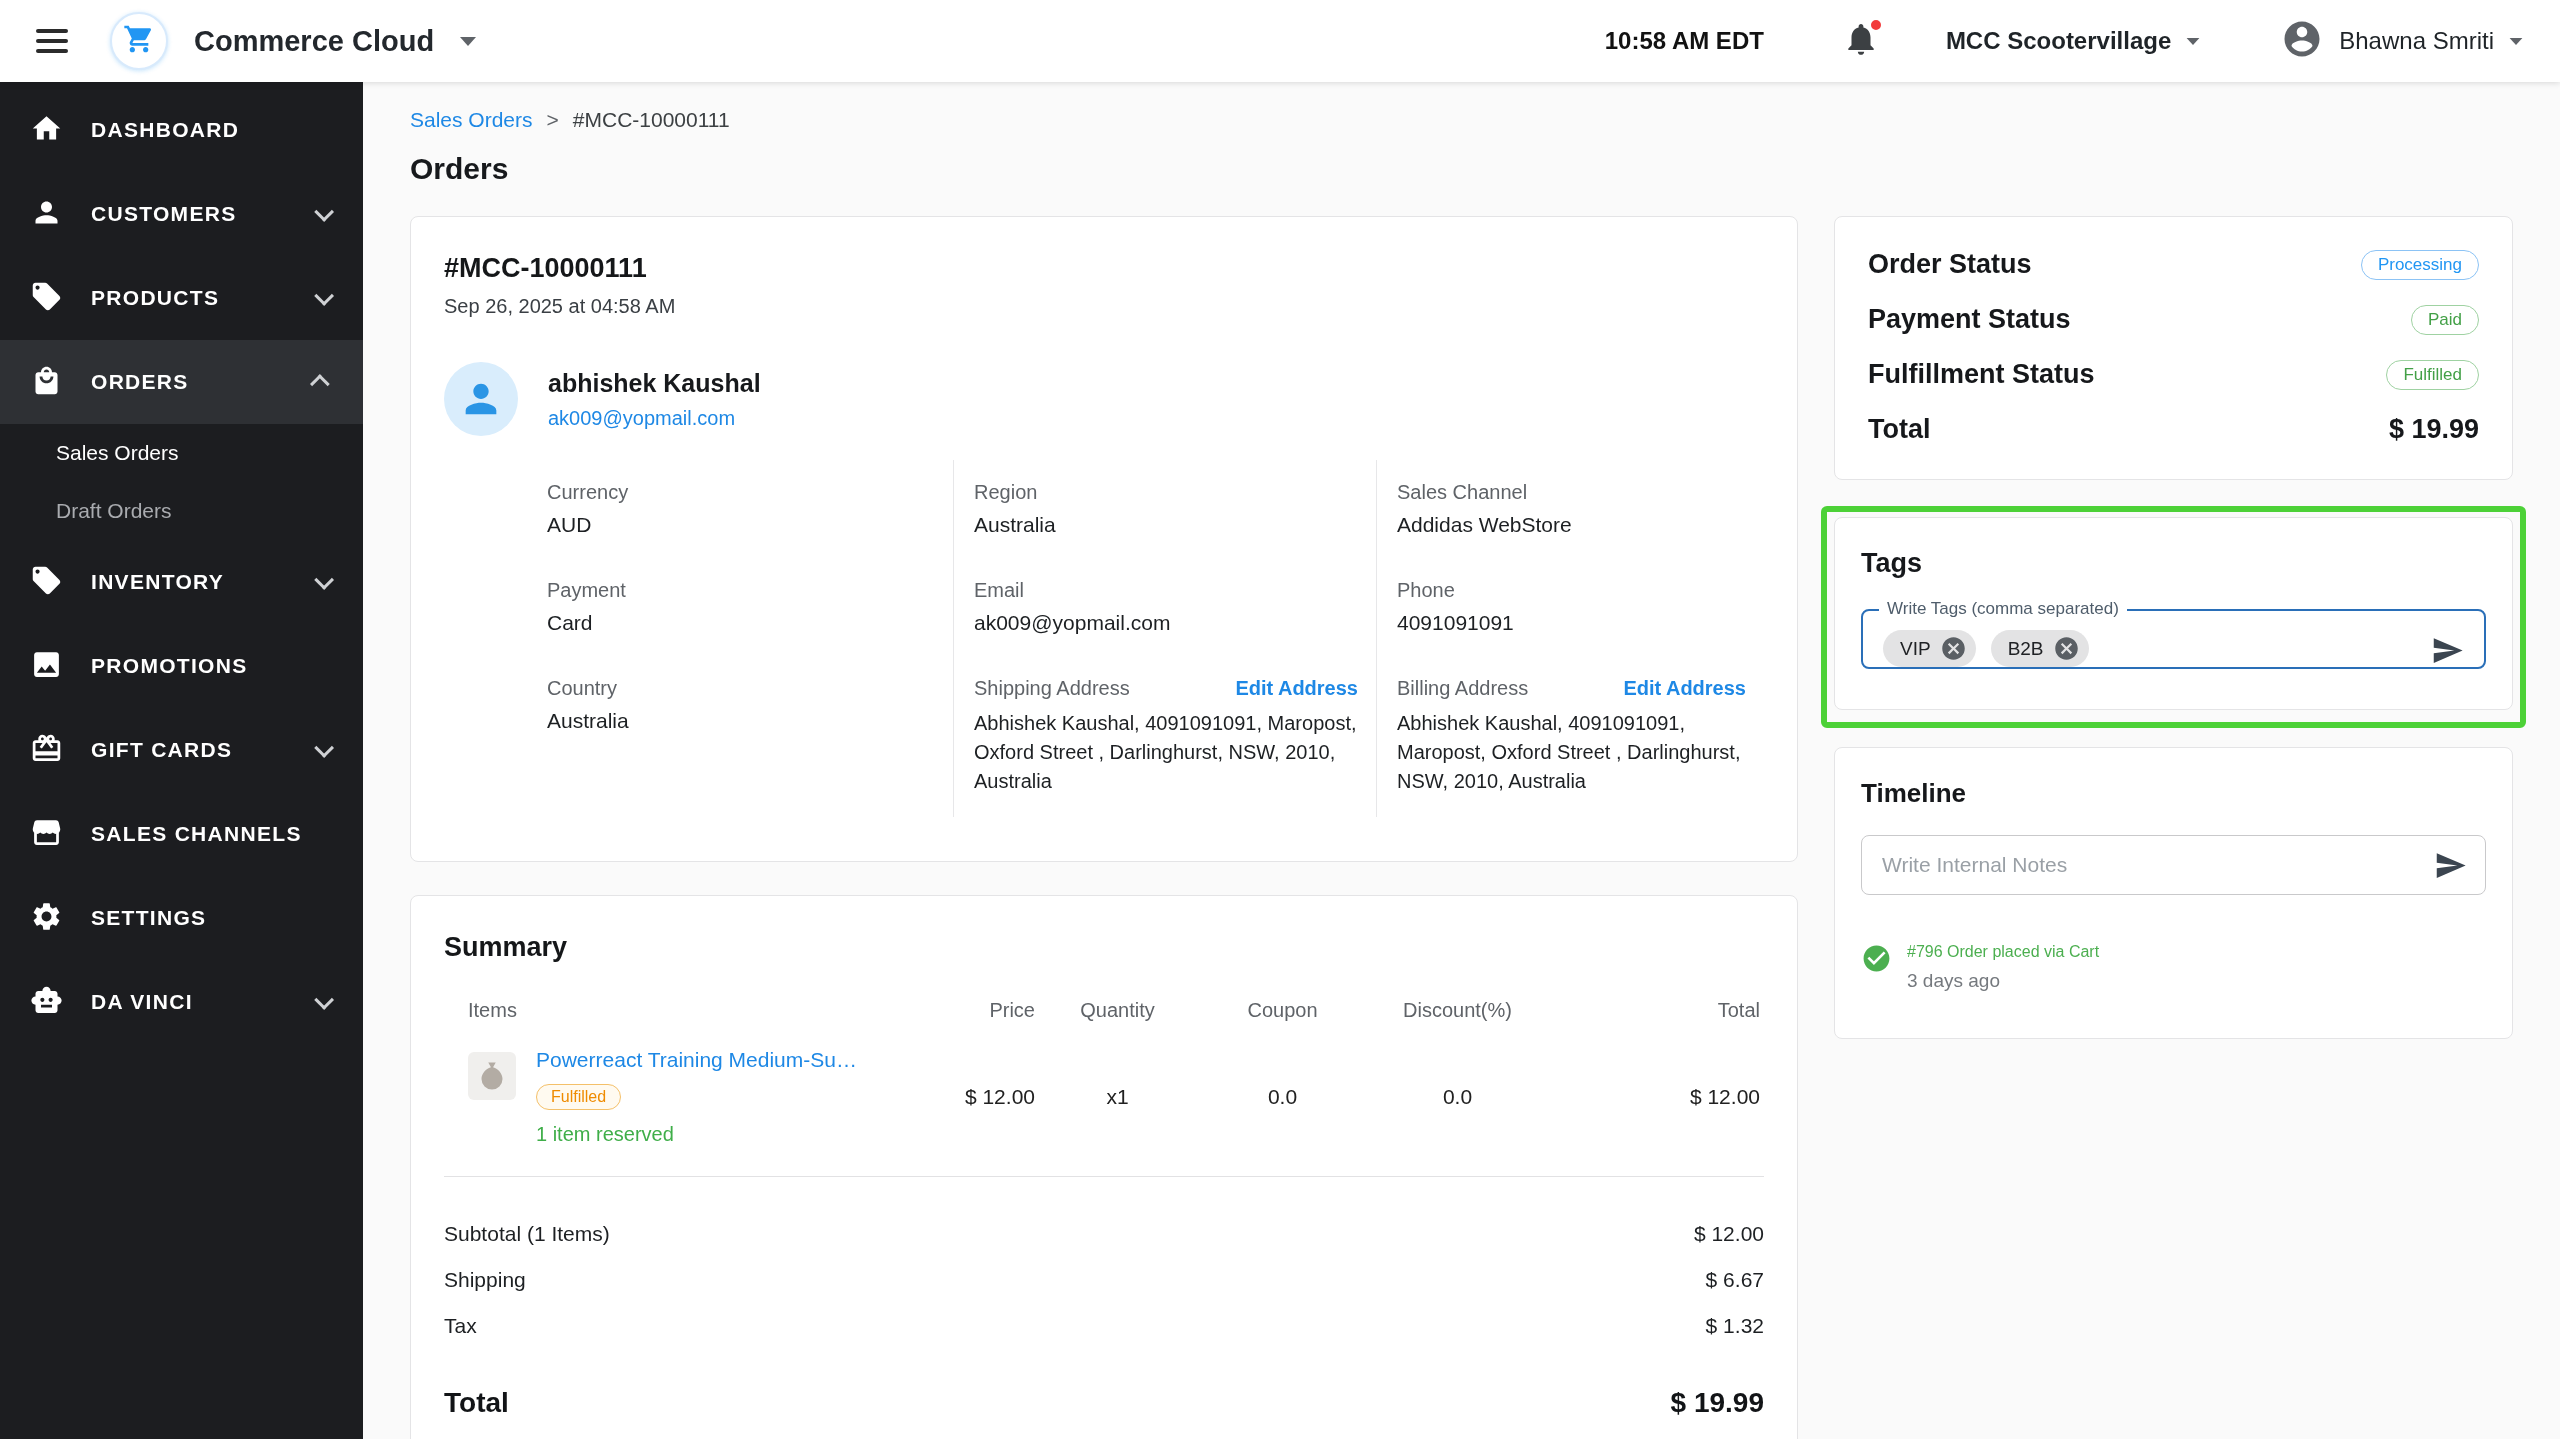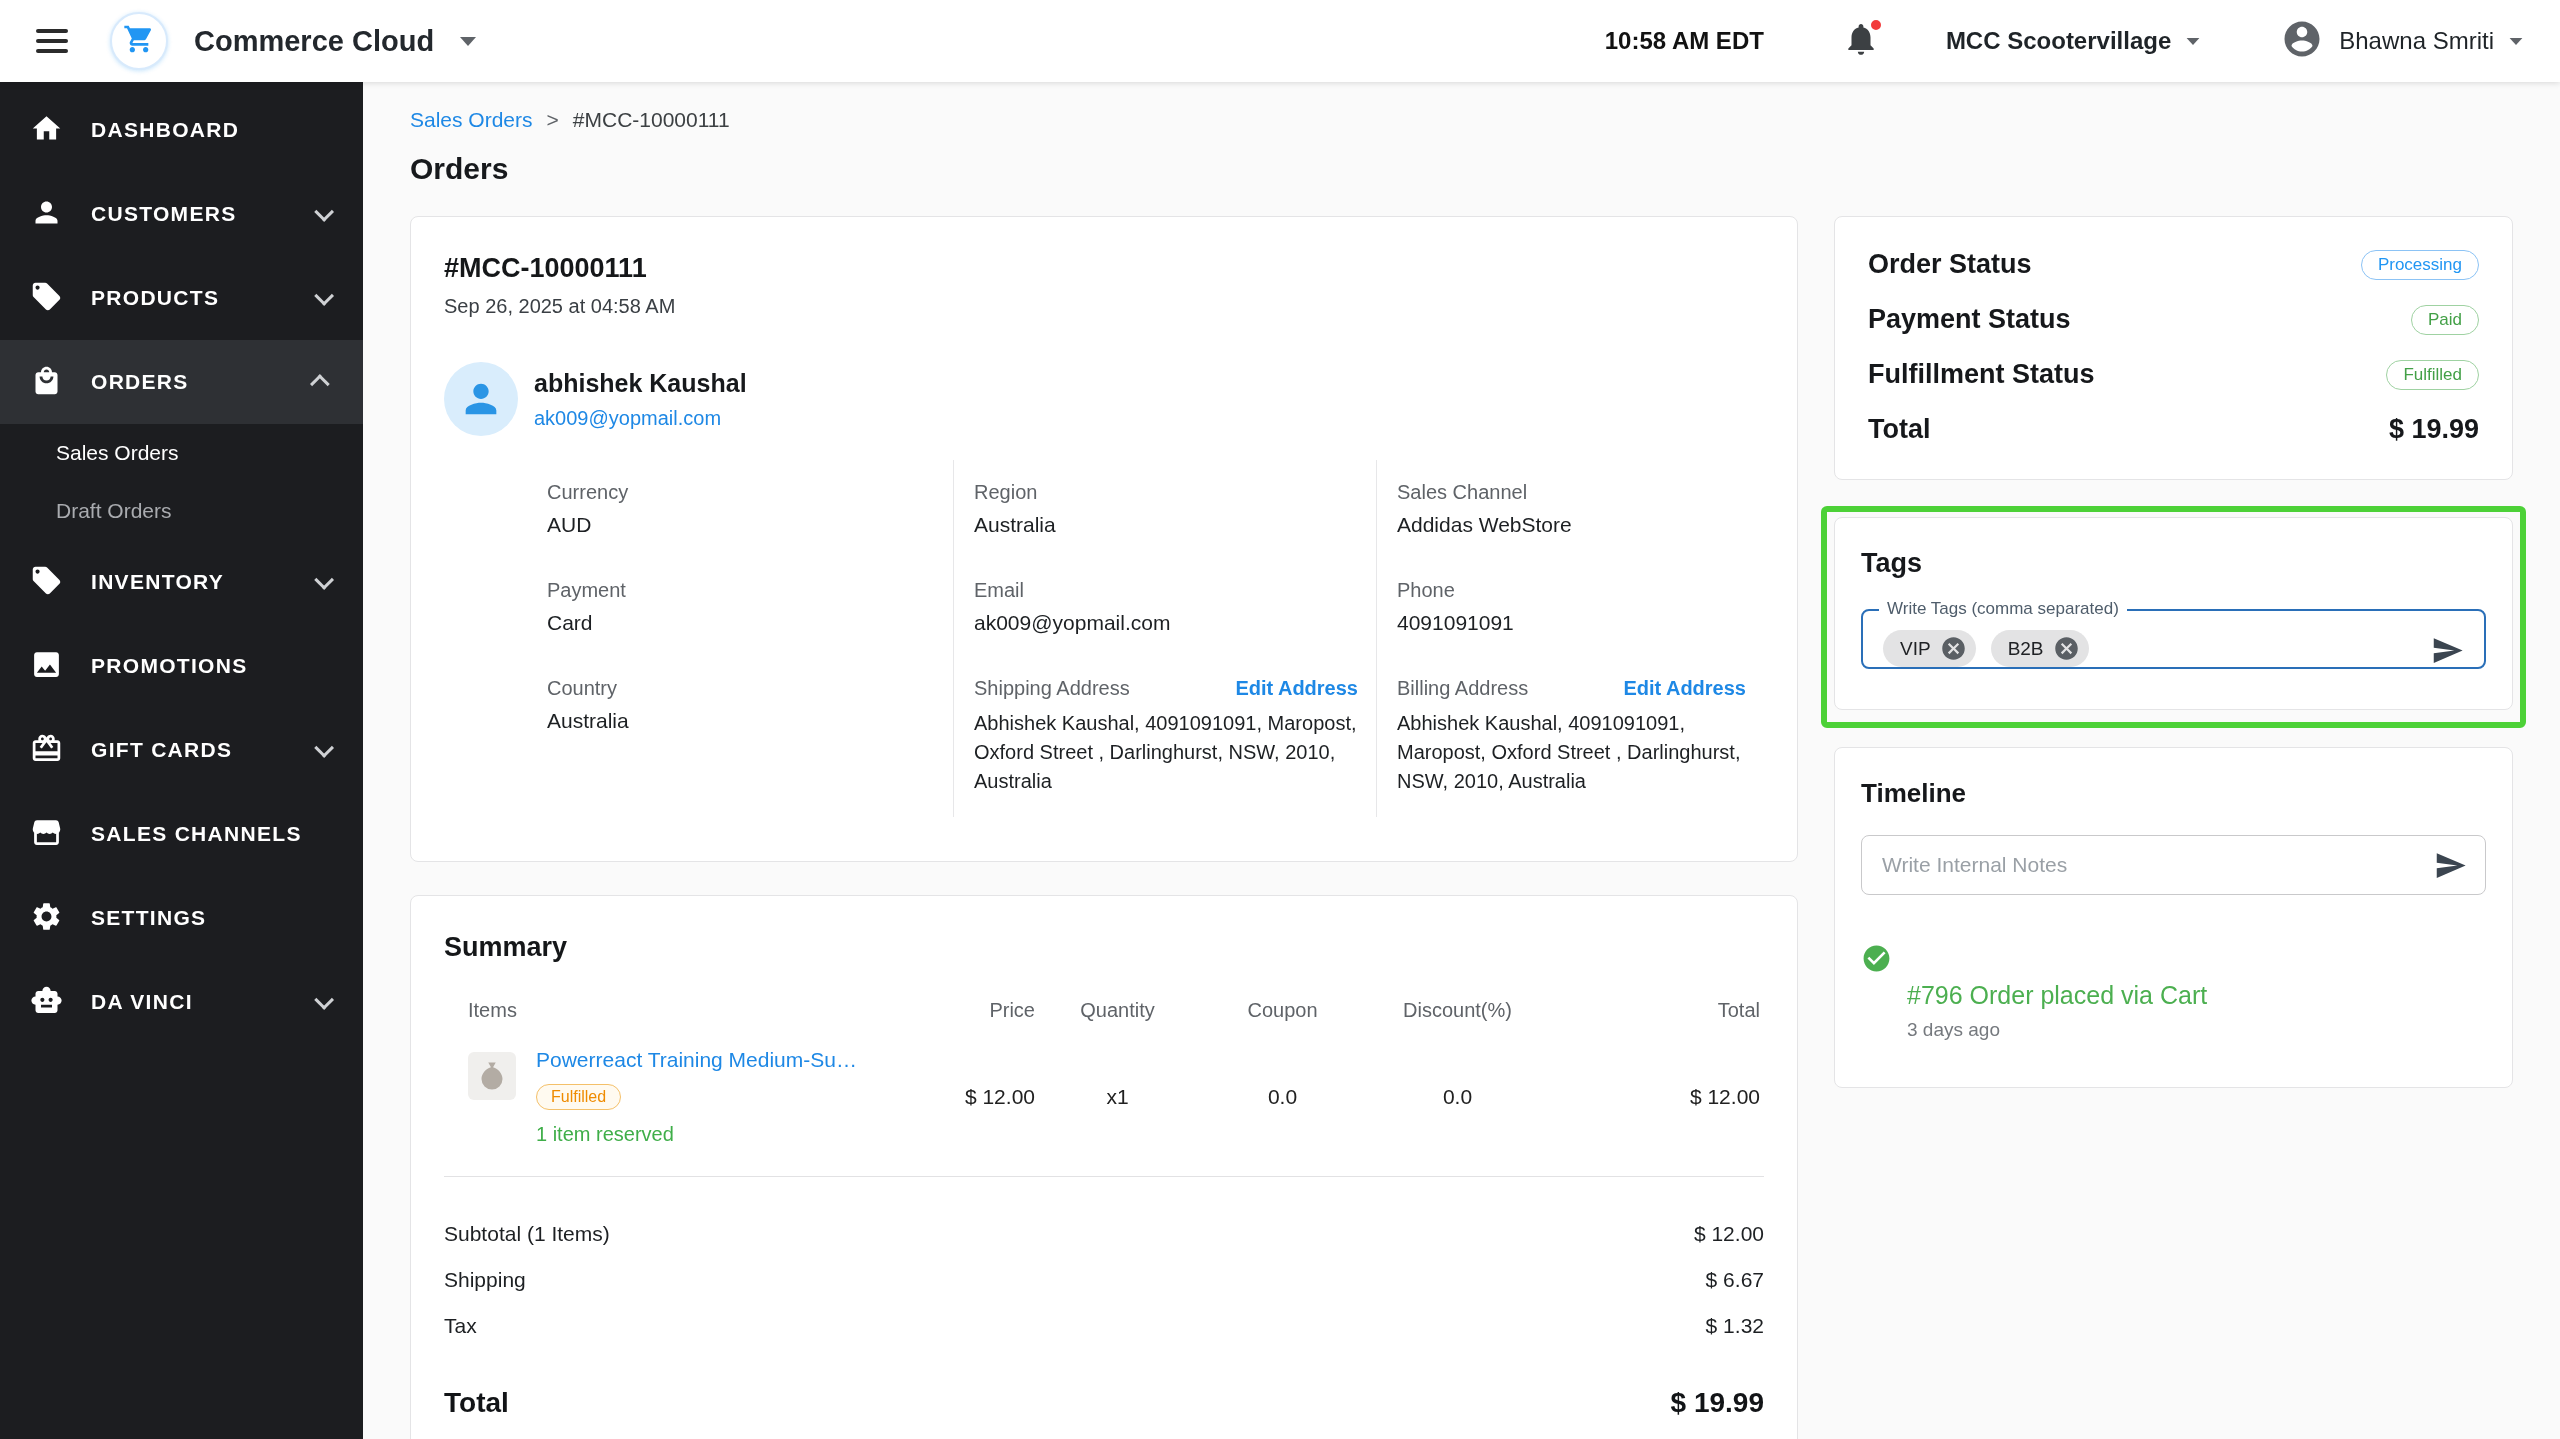--- a/index.html
+++ b/index.html
@@ -66,21 +66,21 @@
   .right-col { width:679px; margin-left:36px; flex-shrink:0; }
   .card { background:#fff; border:1px solid #e4e4e6; border-radius:8px; }
 
   
   .order-card { padding:36px 33px 44px; }
   .order-id { font-size:27px; font-weight:700; color:#151719; }
   .order-date { font-size:20px; color:#3a3f44; margin-top:11px; }
   .customer-row { display:flex; align-items:center; margin-top:44px; }
   .cust-avatar { width:74px; height:74px; border-radius:50%; background:#d9edfc; display:flex; align-items:center; justify-content:center; }
   .cust-avatar svg { width:46px; height:46px; }
-  .cust-info { margin-left:16px; }
+  .cust-info { margin-left:30px; }
   .cust-name { font-size:25px; font-weight:700; color:#17191c; }
   .cust-email { font-size:20px; color:#1e88e5; margin-top:9px; cursor:pointer; }
   .info-grid { display:grid; grid-template-columns:406px 423px 1fr; margin-left:103px; margin-top:24px; }
   .cell { padding:21px 0; }
   .cell.c2, .cell.c3 { border-left:1px solid #e7e7e9; padding-left:20px; padding-right:18px; }
   .cell-label { font-size:20px; color:#5f6368; }
   .cell-value { font-size:21px; color:#1d2023; margin-top:9px; }
   .addr-head { display:flex; justify-content:space-between; align-items:center; }
   .edit-link { color:#1e88e5; font-size:20px; font-weight:600; cursor:pointer; }
   .addr-text { font-size:20px; color:#1d2023; line-height:1.45; margin-top:9px; }
@@ -131,21 +131,21 @@
 
   
   .timeline-card { margin-top:37px; padding:30px 26px 46px; }
   .timeline-title { font-size:26px; font-weight:700; color:#16181b; }
   .note-input { margin-top:26px; border:1.5px solid #c9c9cb; border-radius:8px; height:60px; display:flex; align-items:center; padding:0 18px; }
   .note-input input { flex:1; border:none; outline:none; background:transparent; font-size:21px; color:#333; font-family:inherit; }
   .note-input input::placeholder { color:#9aa0a6; }
   .event { display:flex; margin-top:48px; }
   .event svg { width:31px; height:31px; flex-shrink:0; }
   .event-body { margin-left:15px; }
-  .event-text { color:#4caf50; font-size:25px; cursor:pointer;margin-top:38px; }
+  .event-text { color:#4caf50; font-size:16px; cursor:pointer; }
   .event-time { color:#75797e; font-size:19px; margin-top:9px; }
 </style>
 </head>
 <body>
 
 <header class="topbar">
   <div class="hamburger">
       <span></span>
       <span></span>
       <span></span>

